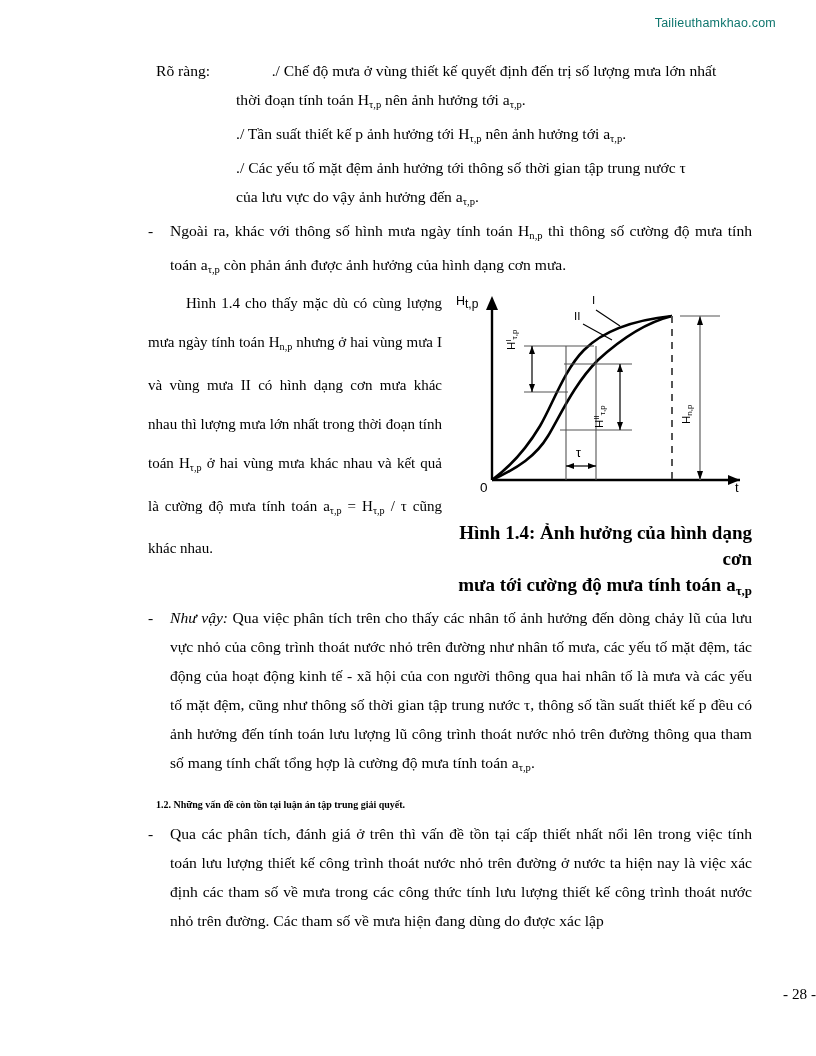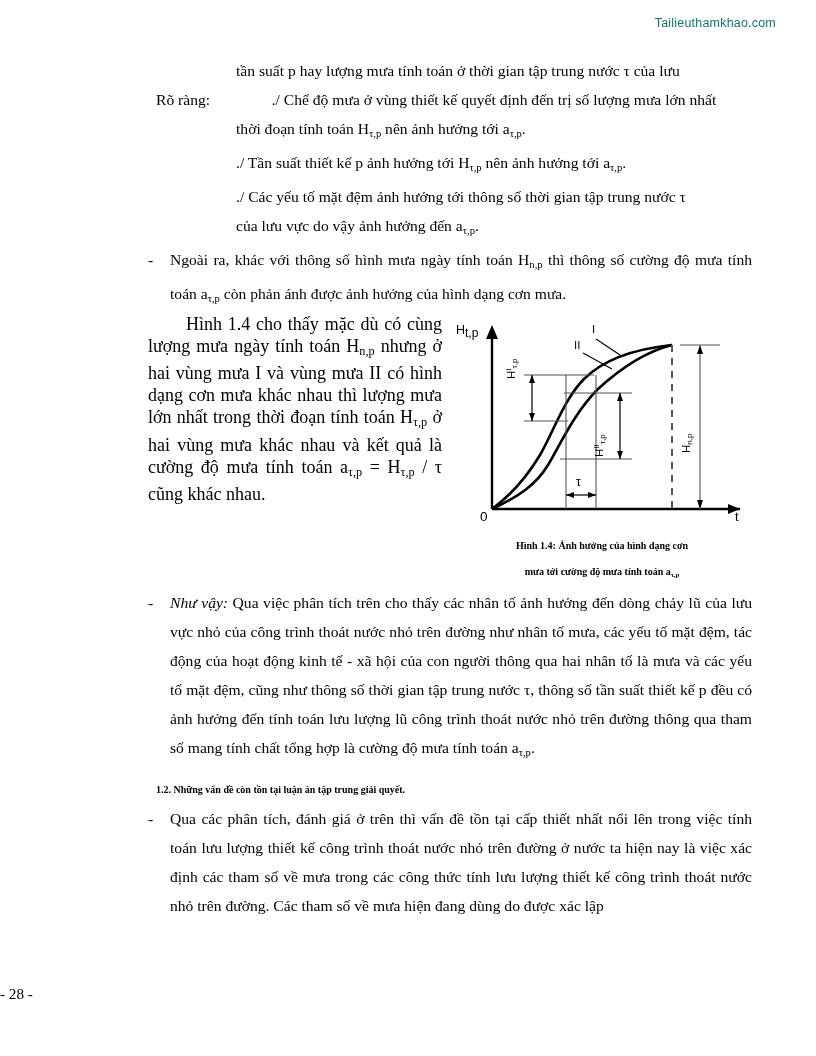--- a/index.html
+++ b/index.html
@@ -103,66 +103,65 @@
     width: 300px;
     margin: 4px 0 0 10px;
   }
   .figure-box {
     width: 296px;
     height: 212px;
     position: relative;
   }
   .fig-caption {
     font-weight: bold;
-    font-size: 10px;
+    font-size: 19px;
     line-height: 26px;
-    text-align: center;
-    margin-top: 4px;
+    text-align: right;
+    margin-top: 20px;
     width: 300px;
   }
   .sidecol {
-    font-size: 18px;
-    line-height: 22px;
+    font-size: 15px;
+    line-height: 39px;
     text-align: justify;
   }
   .sidecol .firstline { text-indent: 38px; }
 
   .heading {
     font-weight: bold;
     font-size: 10px;
     line-height: 29px;
     margin-left: 8px;
   }
 
   .pagenum {
     position: absolute;
     left: 0;
     top: 985px;
     width: 816px;
-    text-align: left;
+    text-align: right;
     font-size: 15.2px;
   }
 
   .clearfix::after {
     content: "";
     display: block;
     clear: both;
   }
   .spacer-s { height: 8px; }
 </style>
 </head>
 <body>
 
 <div class="page">
 
   <div class="watermark">Tailieuthamkhao.com</div>
 
   <div class="content">
 
-    <div class="line indent-1">tần suất p hay lượng mưa tính toán ở thời gian tập trung nước τ của lưu</div>
 
     <div class="lab-row">
       <span class="lab">Rõ ràng:</span>
       <span>./ Chế độ mưa ở vùng thiết kế quyết định đến trị số lượng mưa lớn nhất</span>
     </div>
     <div class="line indent-2">
       <span>thời đoạn tính toán H</span><sub>τ,p</sub><span> nên ảnh hưởng tới a</span><sub>τ,p</sub><span>.</span>
     </div>
 
     <div class="line indent-2">

